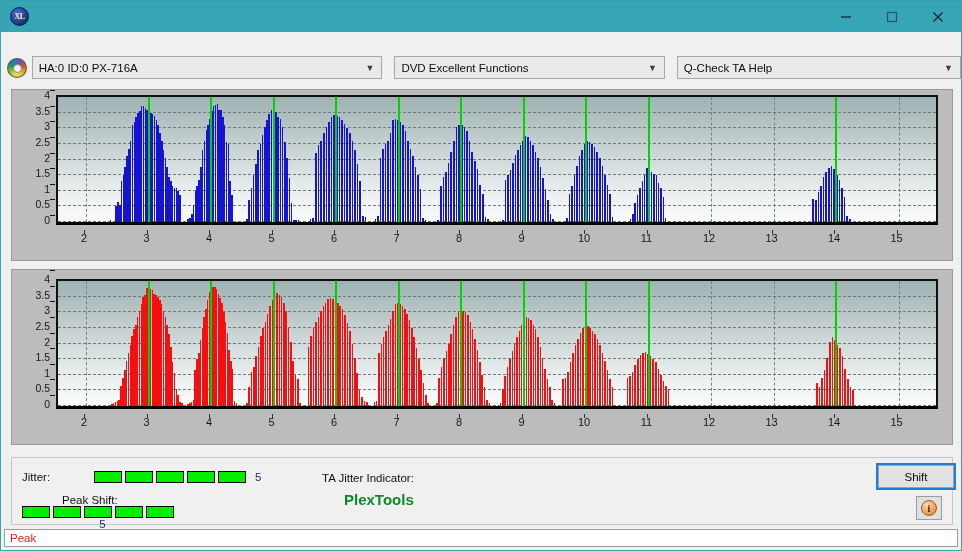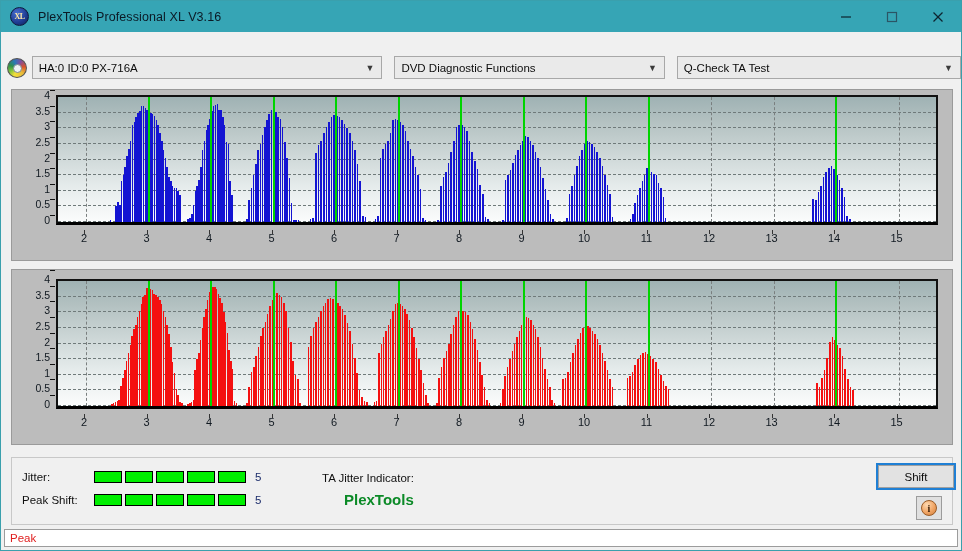--- a/index.html
+++ b/index.html
@@ -173,21 +173,21 @@
 
   
   .bottom-box {
     position: absolute; left: 10px; top: 456px;
     width: 942px; height: 68px;
     border: 1px solid #c8c8c8;
     background: #f0f0f0;
   }
   .metric-row { position: absolute; display: flex; align-items: center; }
   #row-jitter { left: 10px; top: 13px; }
-  #row-peak   { left: 10px; top: 36px; }
+  #row-peak   { left: 10px; top: 36px; flex-direction: column; }
   .metric-label {
     width: 72px; font-size: 11.5px; color: #101010;
   }
   .led-bank { display: flex; gap: 3px; }
   .led {
     width: 28px; height: 12px;
     background: #00ef00; border: 1px solid #000;
   }
   .metric-value {
     margin-left: 9px; font-size: 11.5px; color: #1b2c6b;
@@ -238,21 +238,20 @@
   }
   .status-text { font-size: 11.5px; color: #e02020; }
 </style>
 </head>
 <body>
 
 <div id="app">
 
   <div class="titlebar">
     <div class="app-icon">XL</div>
-    <div class="title-text">PlexTools Professional XL V3.16</div>
     <div class="win-btns">
       <div class="win-btn">
         <svg width="12" height="12" viewBox="0 0 12 12">
             <line x1="1" y1="6" x2="11" y2="6" stroke="#0d2430" stroke-width="1.2"></line>
           </svg>
       </div>
       <div class="win-btn">
         <svg width="12" height="12" viewBox="0 0 12 12">
             <rect x="1.5" y="1.5" width="9" height="9" fill="none" stroke="#2b5565" stroke-width="1.2"></rect>
           </svg>
@@ -267,25 +266,25 @@
   </div>
 
 
   <div class="selector-row">
     <div class="disc-icon"></div>
     <div class="combo" id="combo-drive">
       <span>HA:0 ID:0  PX-716A</span>
       <span class="chev">▼</span>
     </div>
     <div class="combo" id="combo-function">
-      <span>DVD Diagnostic Functions</span>
+      <span>DVD Excellent Functions</span>
       <span class="chev">▼</span>
     </div>
     <div class="combo" id="combo-test">
-      <span>Q-Check TA Test</span>
+      <span>Q-Check TA Help</span>
       <span class="chev">▼</span>
     </div>
   </div>
 
   <div class="chart-panel" id="chart-top">
     <div class="chart-inner">
       <div class="ylab-col" id="ylab-top">
           <div class="ylab" style="top: 125px;">0</div>
           <div class="ylab" style="top: 109.375px;">0.5</div>
           <div class="ylab" style="top: 93.75px;">1</div>

